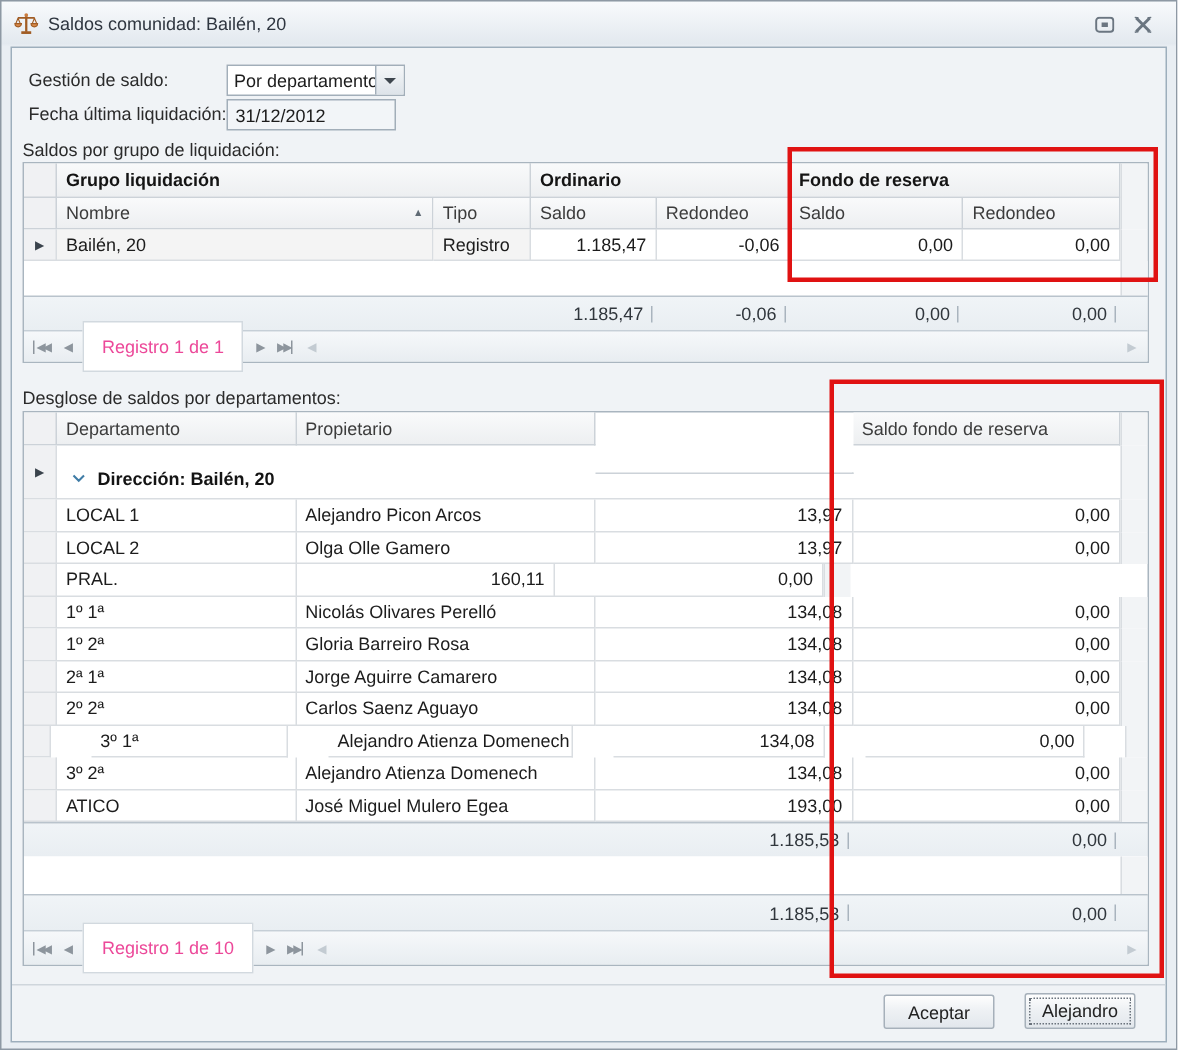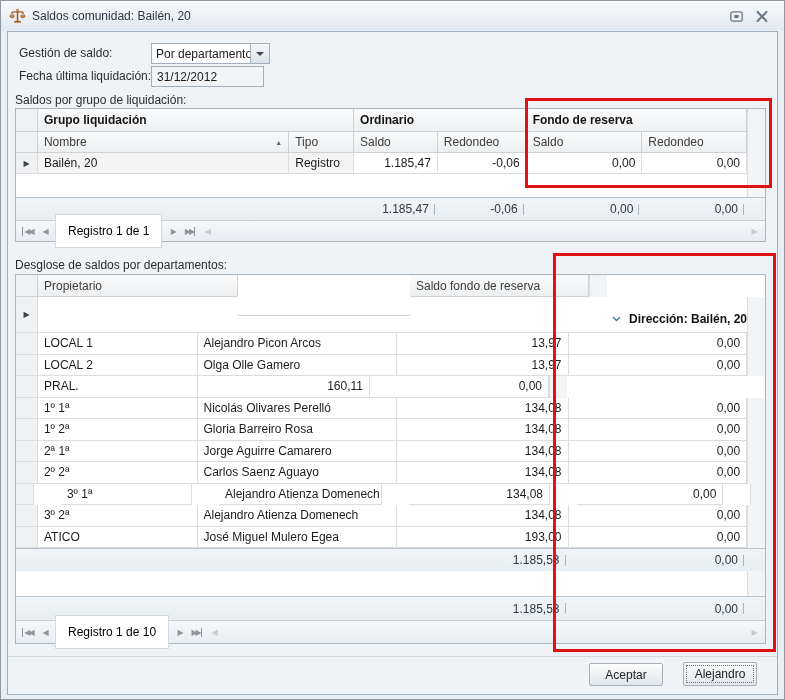--- a/index.html
+++ b/index.html
@@ -49,21 +49,21 @@
   .ft{justify-content:flex-end;padding-right:3px;}
   .ft::after{content:"";width:1px;height:11px;background:#a9b4be;margin-left:5px;}
   .nav{border-top:1px solid #c6cfd7;background:linear-gradient(#f6f8fa,#e8edf1);
     display:flex;align-items:center;padding:0 3px;flex:none;}
   .navbtn{width:17px;height:16px;display:flex;align-items:center;justify-content:center;
     color:#8d959d;font-size:8px;letter-spacing:-2px;}
   .navbtn.dim{color:#c3cbd2;}
   .gfirst{border-left:1px solid #8d959d;padding-left:1px;}
   .glast{border-right:1px solid #8d959d;padding-right:1px;}
   .recbox{height:17px;box-sizing:border-box;border:1px solid #d2d9df;background:#fff;
-    display:flex;align-items:center;padding:16px 12px;margin:0 2px;color:#000000;}
+    display:flex;align-items:center;padding:16px 12px;margin:0 2px;color:#ec4899;}
   .sort{font-size:7px;color:#5f6a74;margin-left:4px;}
   .rowptr{font-size:8px;color:#3a434c;}
   .groupcell{border-right:none;align-items:flex-end;padding:0 0 6px 10px;font-weight:bold;color:#141414;}
   .chev{margin-right:8px;margin-bottom:1px;}
 
   
   .btn{position:absolute;box-sizing:border-box;border:1px solid #a6b0ba;border-radius:2px;
     background:linear-gradient(#fefefe,#eef1f4 45%,#e2e7ec);color:#222;
     display:flex;align-items:center;justify-content:center;}
   .btn.focused{outline:1px dotted #6a737c;outline-offset:-4px;}
@@ -178,30 +178,31 @@
       <span class="fillspace"></span>
       <span class="navbtn dim">▶</span>
     </div>
   </div>
 
   <span class="lbl" style="left:14px;top:257px;">Desglose de saldos por departamentos:</span>
 
   <div class="grid" style="left:14px;top:273px;width:751px;height:370px;">
     <div class="grow" style="height:22px;">
       <div class="c hc ind" style="width:22px;"></div>
+      <div class="c hc" style="width:160px;">Departamento</div>
       <div class="c hc" style="width:200px;">Propietario</div>
       <div class="c hc" style="width:172px;margin-top:40px;">Saldo ordinario</div>
       <div class="c hc" style="width:179px;">Saldo fondo de reserva</div>
       <div class="c strip" style="width:18px;"></div>
     </div>
     <div class="grow" style="height:36px;">
       <div class="c ind" style="width:22px;">
           <span class="rowptr">▶</span>
         </div>
-      <div class="c groupcell" style="width:711px;justify-content:flex-end;">
+      <div class="c groupcell" style="width:711px;">
         <span class="chev">
           <svg width="9" height="6" viewBox="0 0 9 6">
               <polyline points="1,1 4.5,4.5 8,1" fill="none" stroke="#3f7ca6" stroke-width="1.4"></polyline>
             </svg>
         </span>
         <span>Dirección: Bailén, 20</span>
       </div>
       <div class="c strip" style="width:18px;"></div>
     </div>
 

